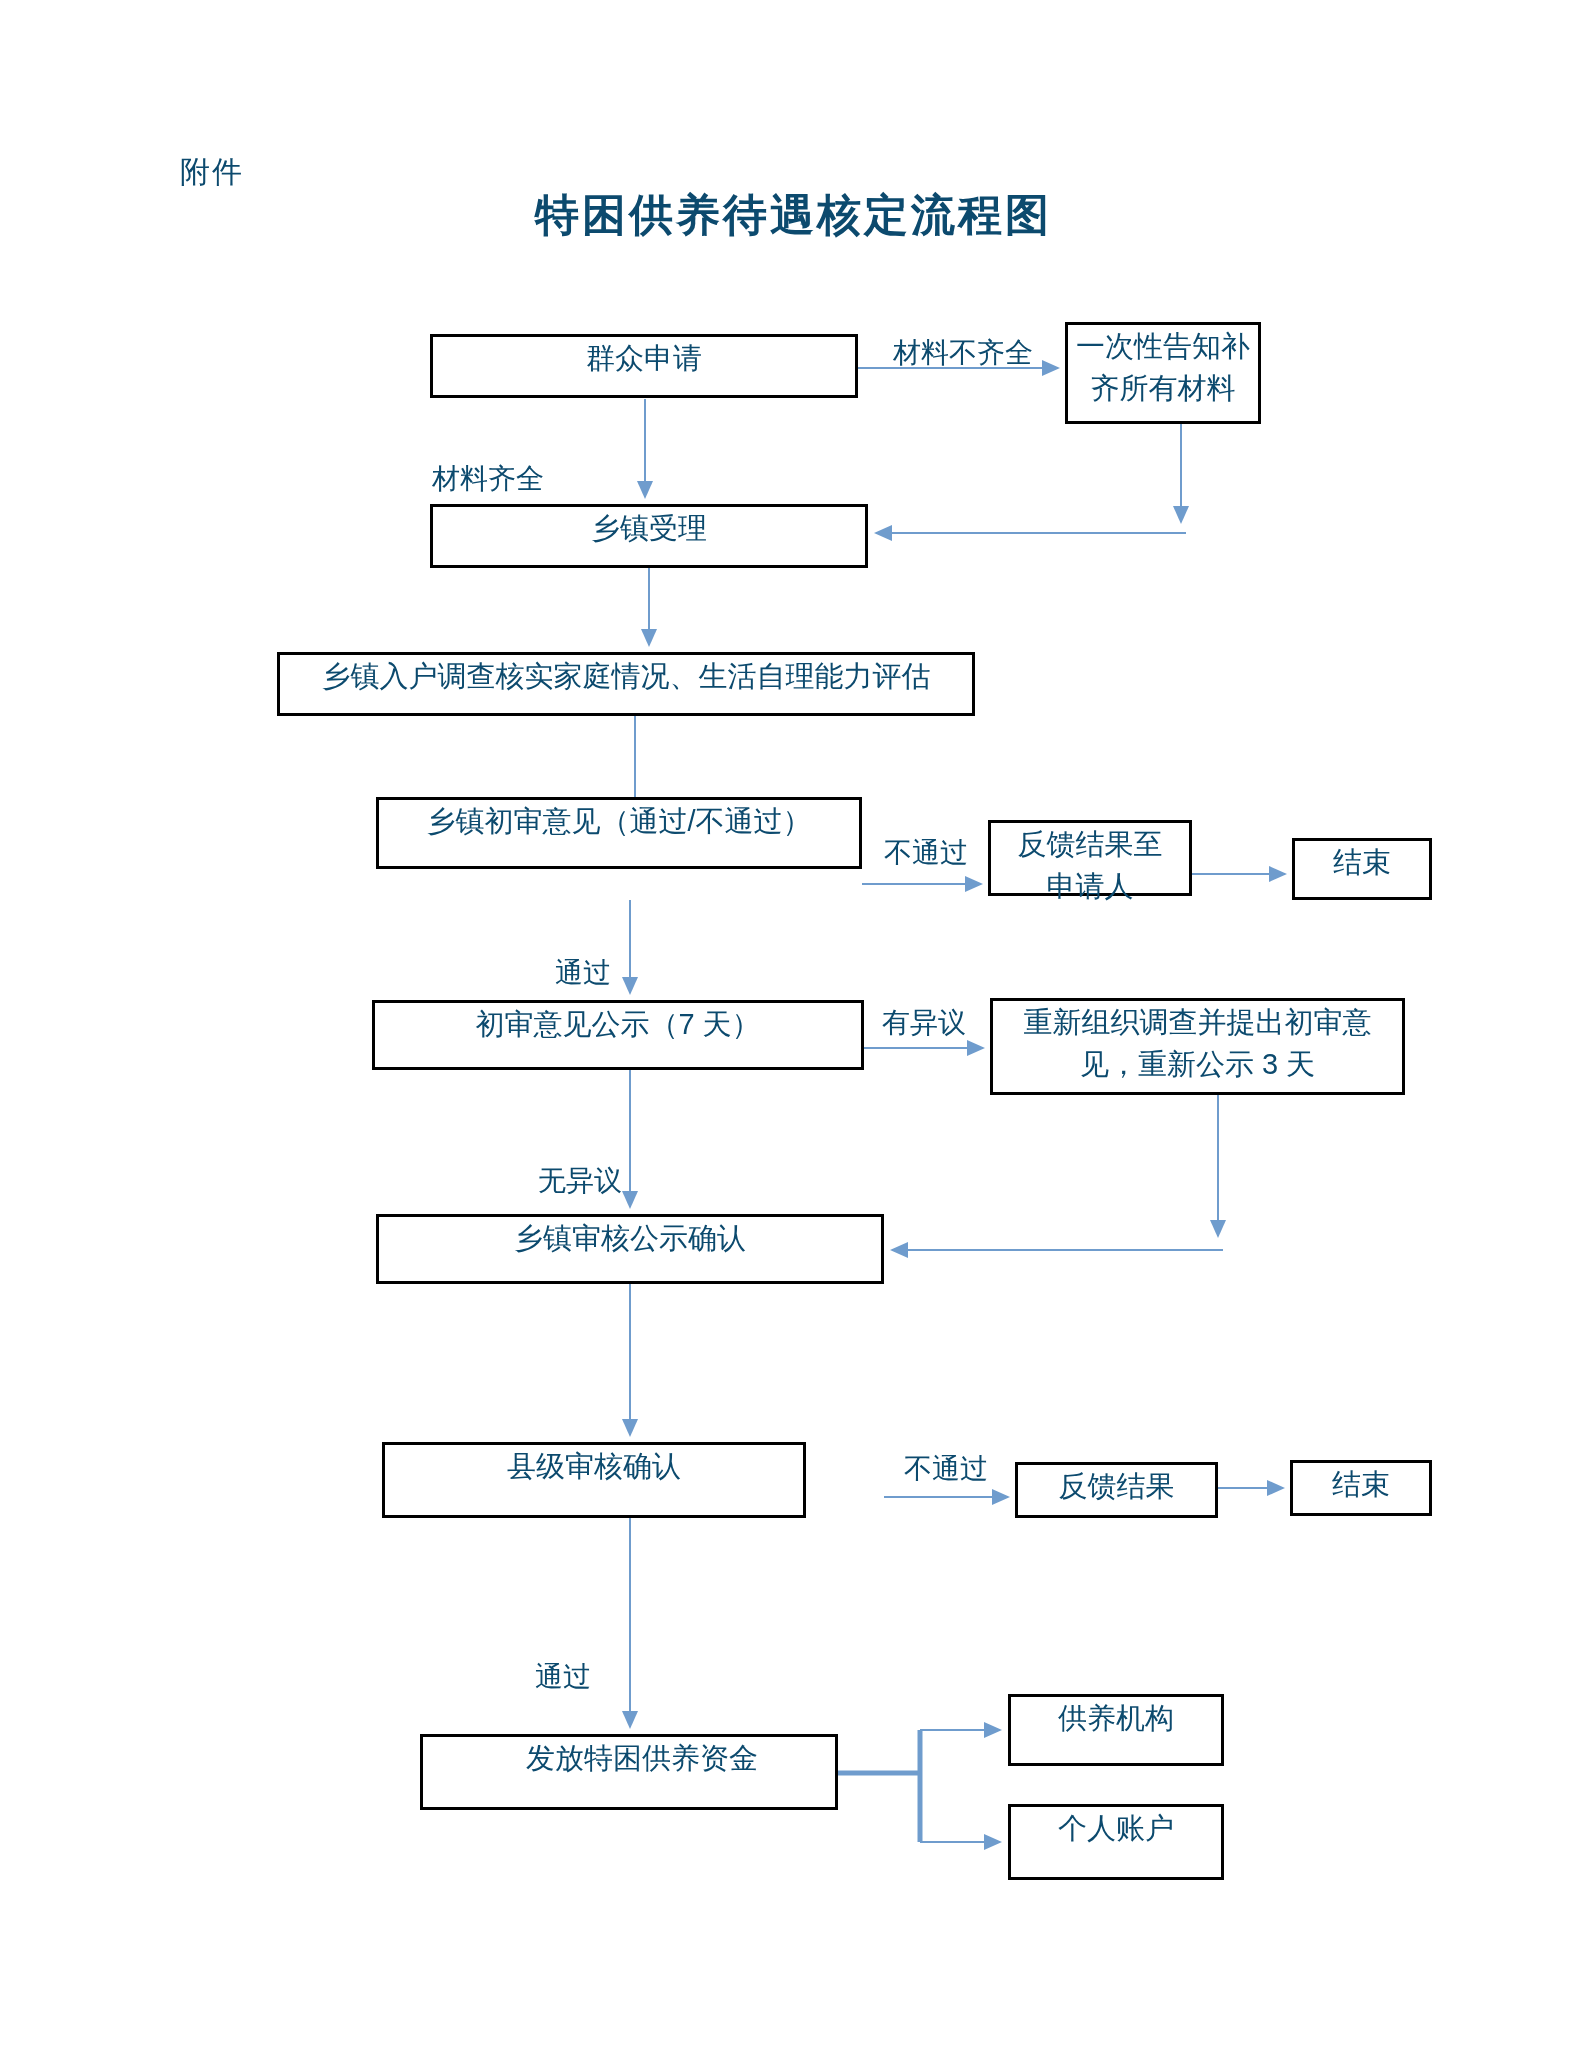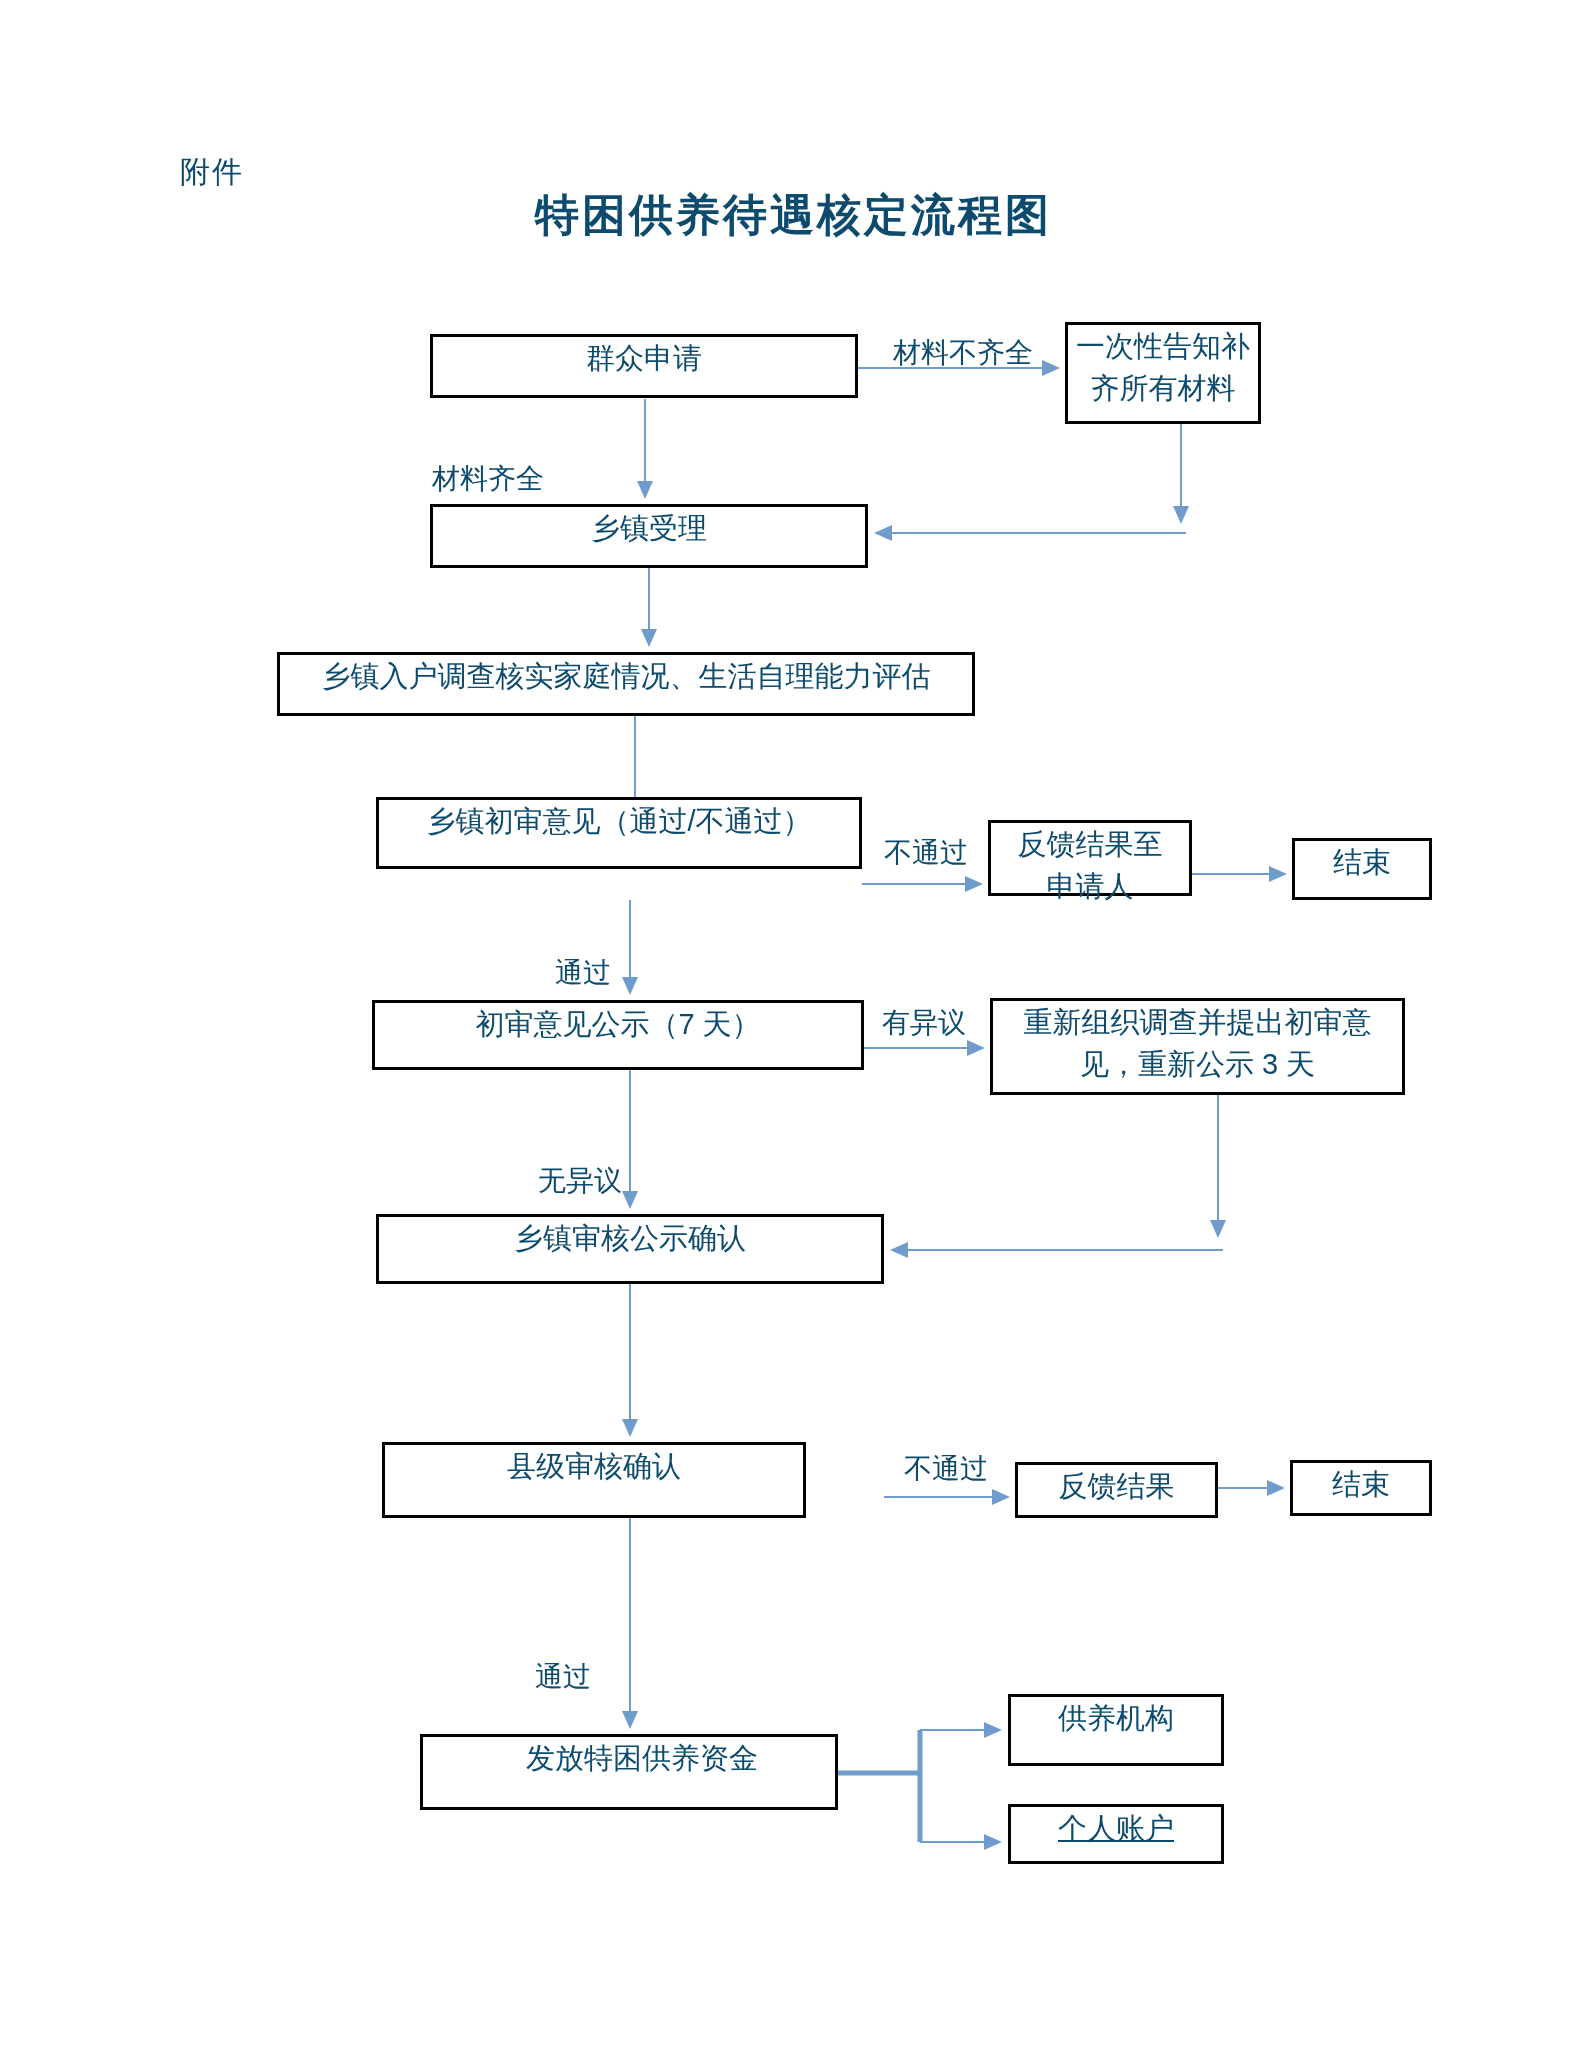--- a/index.html
+++ b/index.html
@@ -59,21 +59,21 @@
   #node-feedback-applicant{ left: 988px; top: 820px;  width: 204px; height: 76px; }
   #node-end-1            { left: 1292px; top: 838px;  width: 140px; height: 62px; }
   #node-publicity        { left: 372px;  top: 1000px; width: 492px; height: 70px; }
   #node-reinvestigate    { left: 990px;  top: 998px;  width: 415px; height: 97px; }
   #node-township-confirm { left: 376px;  top: 1214px; width: 508px; height: 70px; }
   #node-county-confirm   { left: 382px;  top: 1442px; width: 424px; height: 76px; }
   #node-feedback-result  { left: 1015px; top: 1462px; width: 203px; height: 56px; }
   #node-end-2            { left: 1290px; top: 1460px; width: 142px; height: 56px; }
   #node-grant-funds      { left: 420px;  top: 1734px; width: 418px; height: 76px; padding-left: 26px; }
   #node-institution      { left: 1008px; top: 1694px; width: 216px; height: 72px; }
-  #node-personal-account { left: 1008px; top: 1804px; width: 216px; height: 60px; text-decoration: underline; }
+  #node-personal-account { left: 1008px; top: 1804px; width: 216px; height: 76px; }
   
   #lbl-materials-incomplete { left: 888px;  top: 334px;  width: 150px; }
   #lbl-materials-complete   { left: 432px;  top: 460px;  width: 150px; text-align: left; }
   #lbl-not-pass-1           { left: 878px;  top: 834px;  width: 96px; }
   #lbl-pass-1               { left: 548px;  top: 954px;  width: 70px; }
   #lbl-objection            { left: 876px;  top: 1004px; width: 96px; }
   #lbl-no-objection         { left: 532px;  top: 1162px; width: 96px; }
   #lbl-not-pass-2           { left: 898px;  top: 1450px; width: 96px; }
   #lbl-pass-2               { left: 528px;  top: 1658px; width: 70px; }
 </style>

